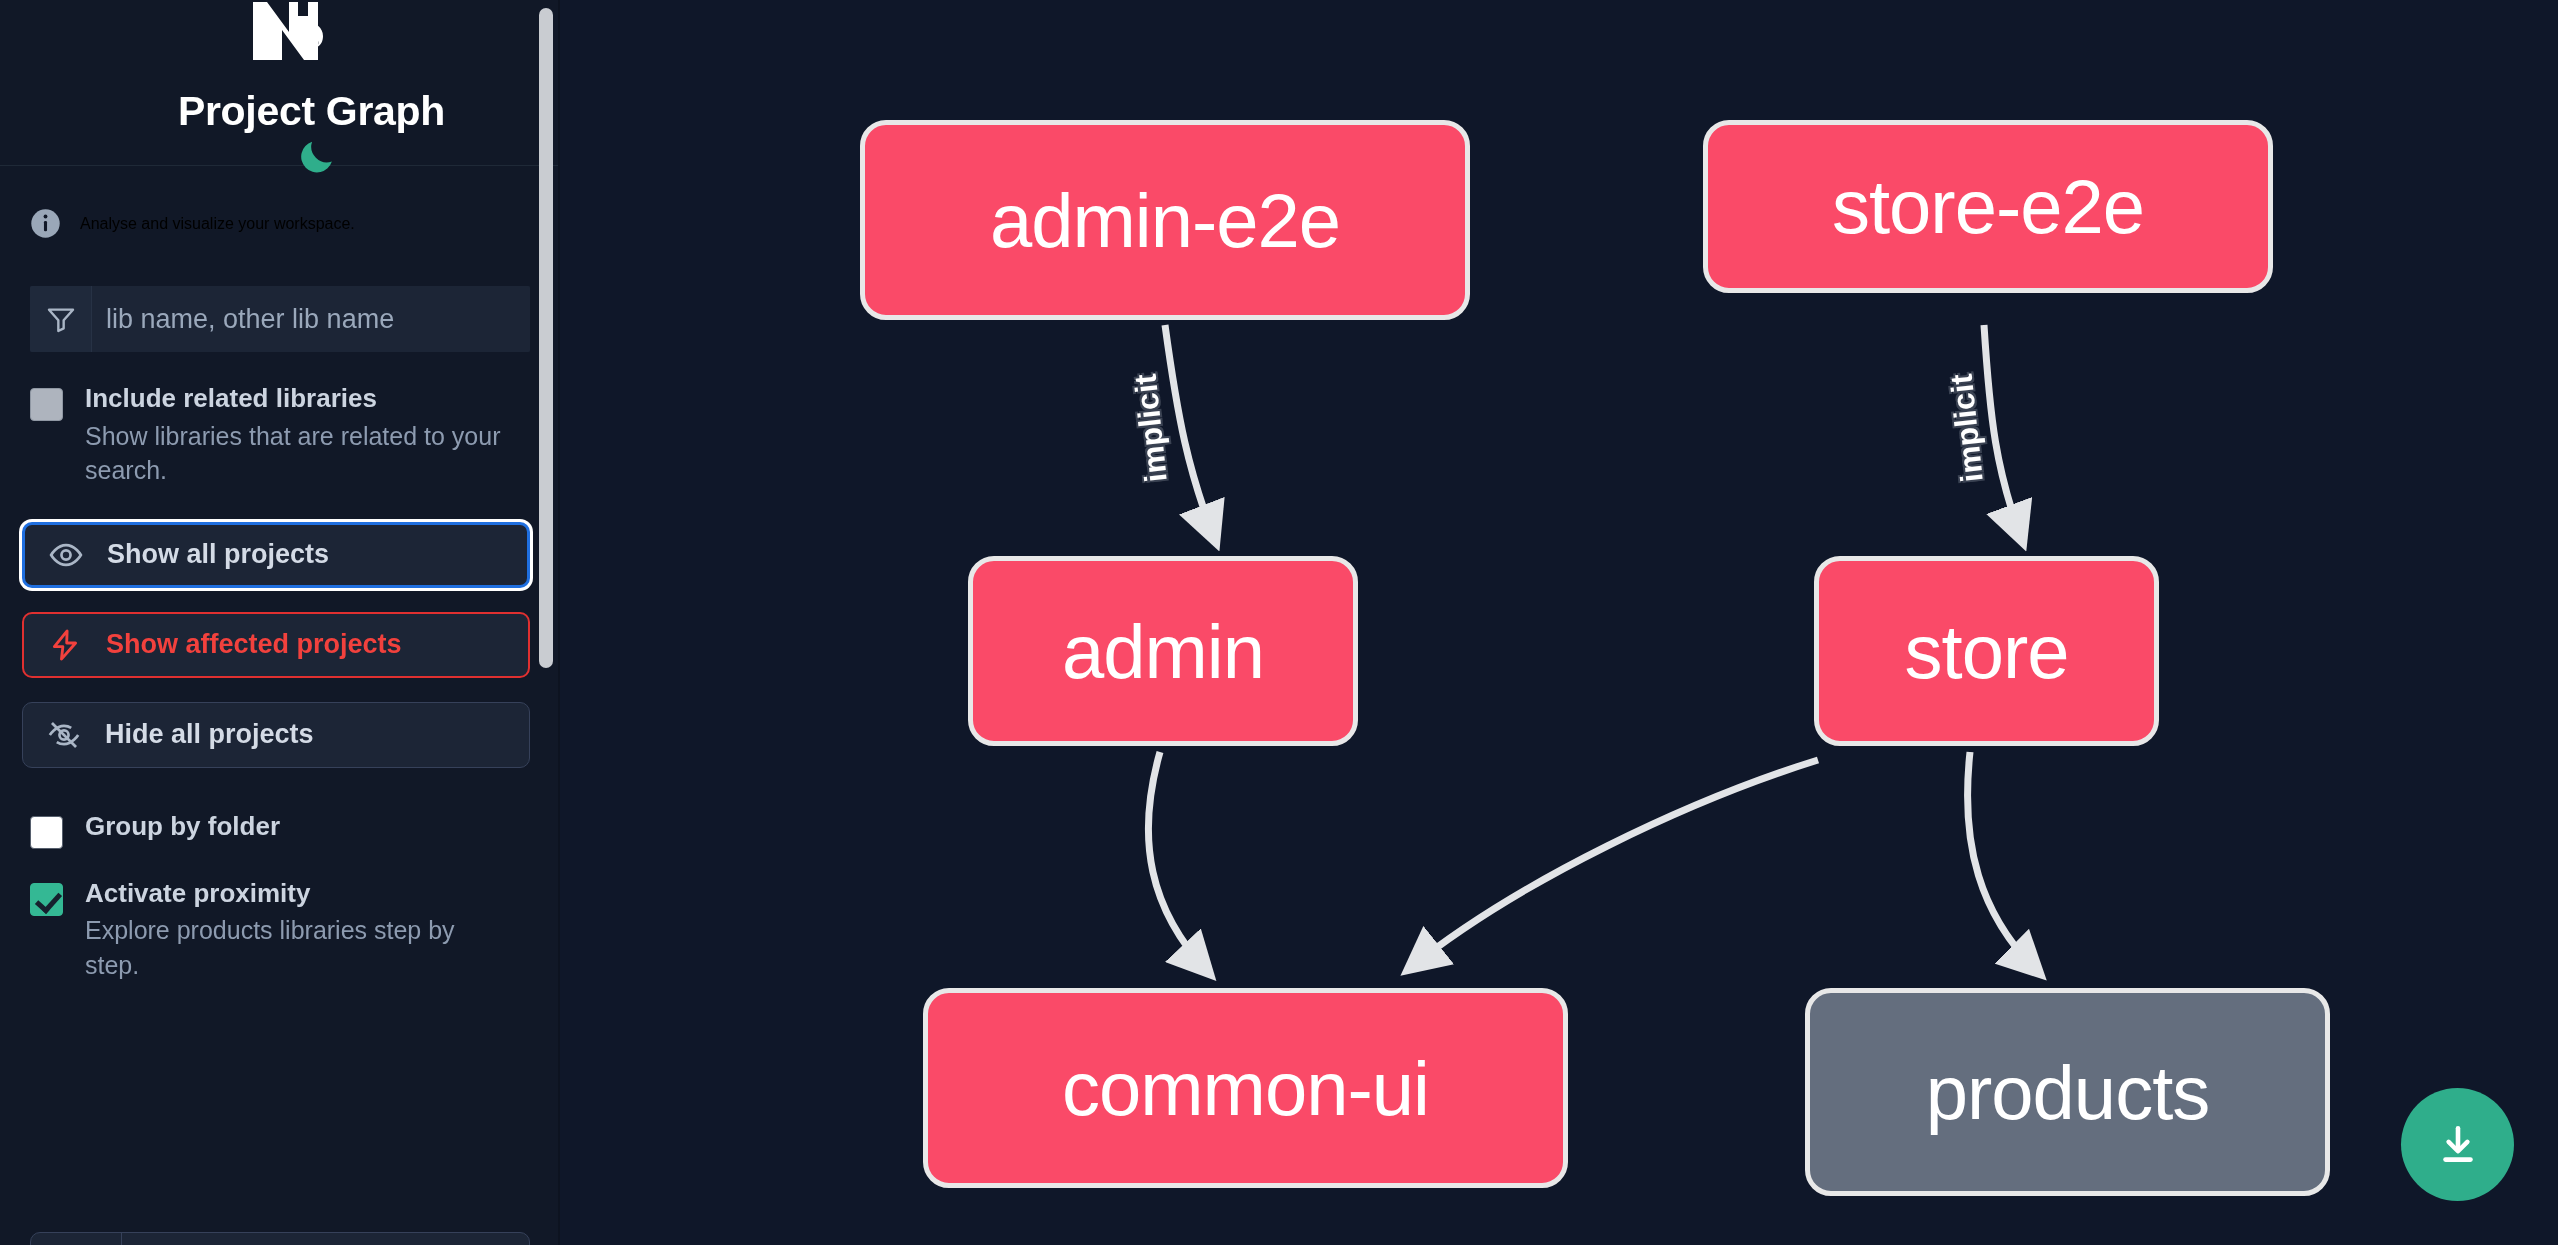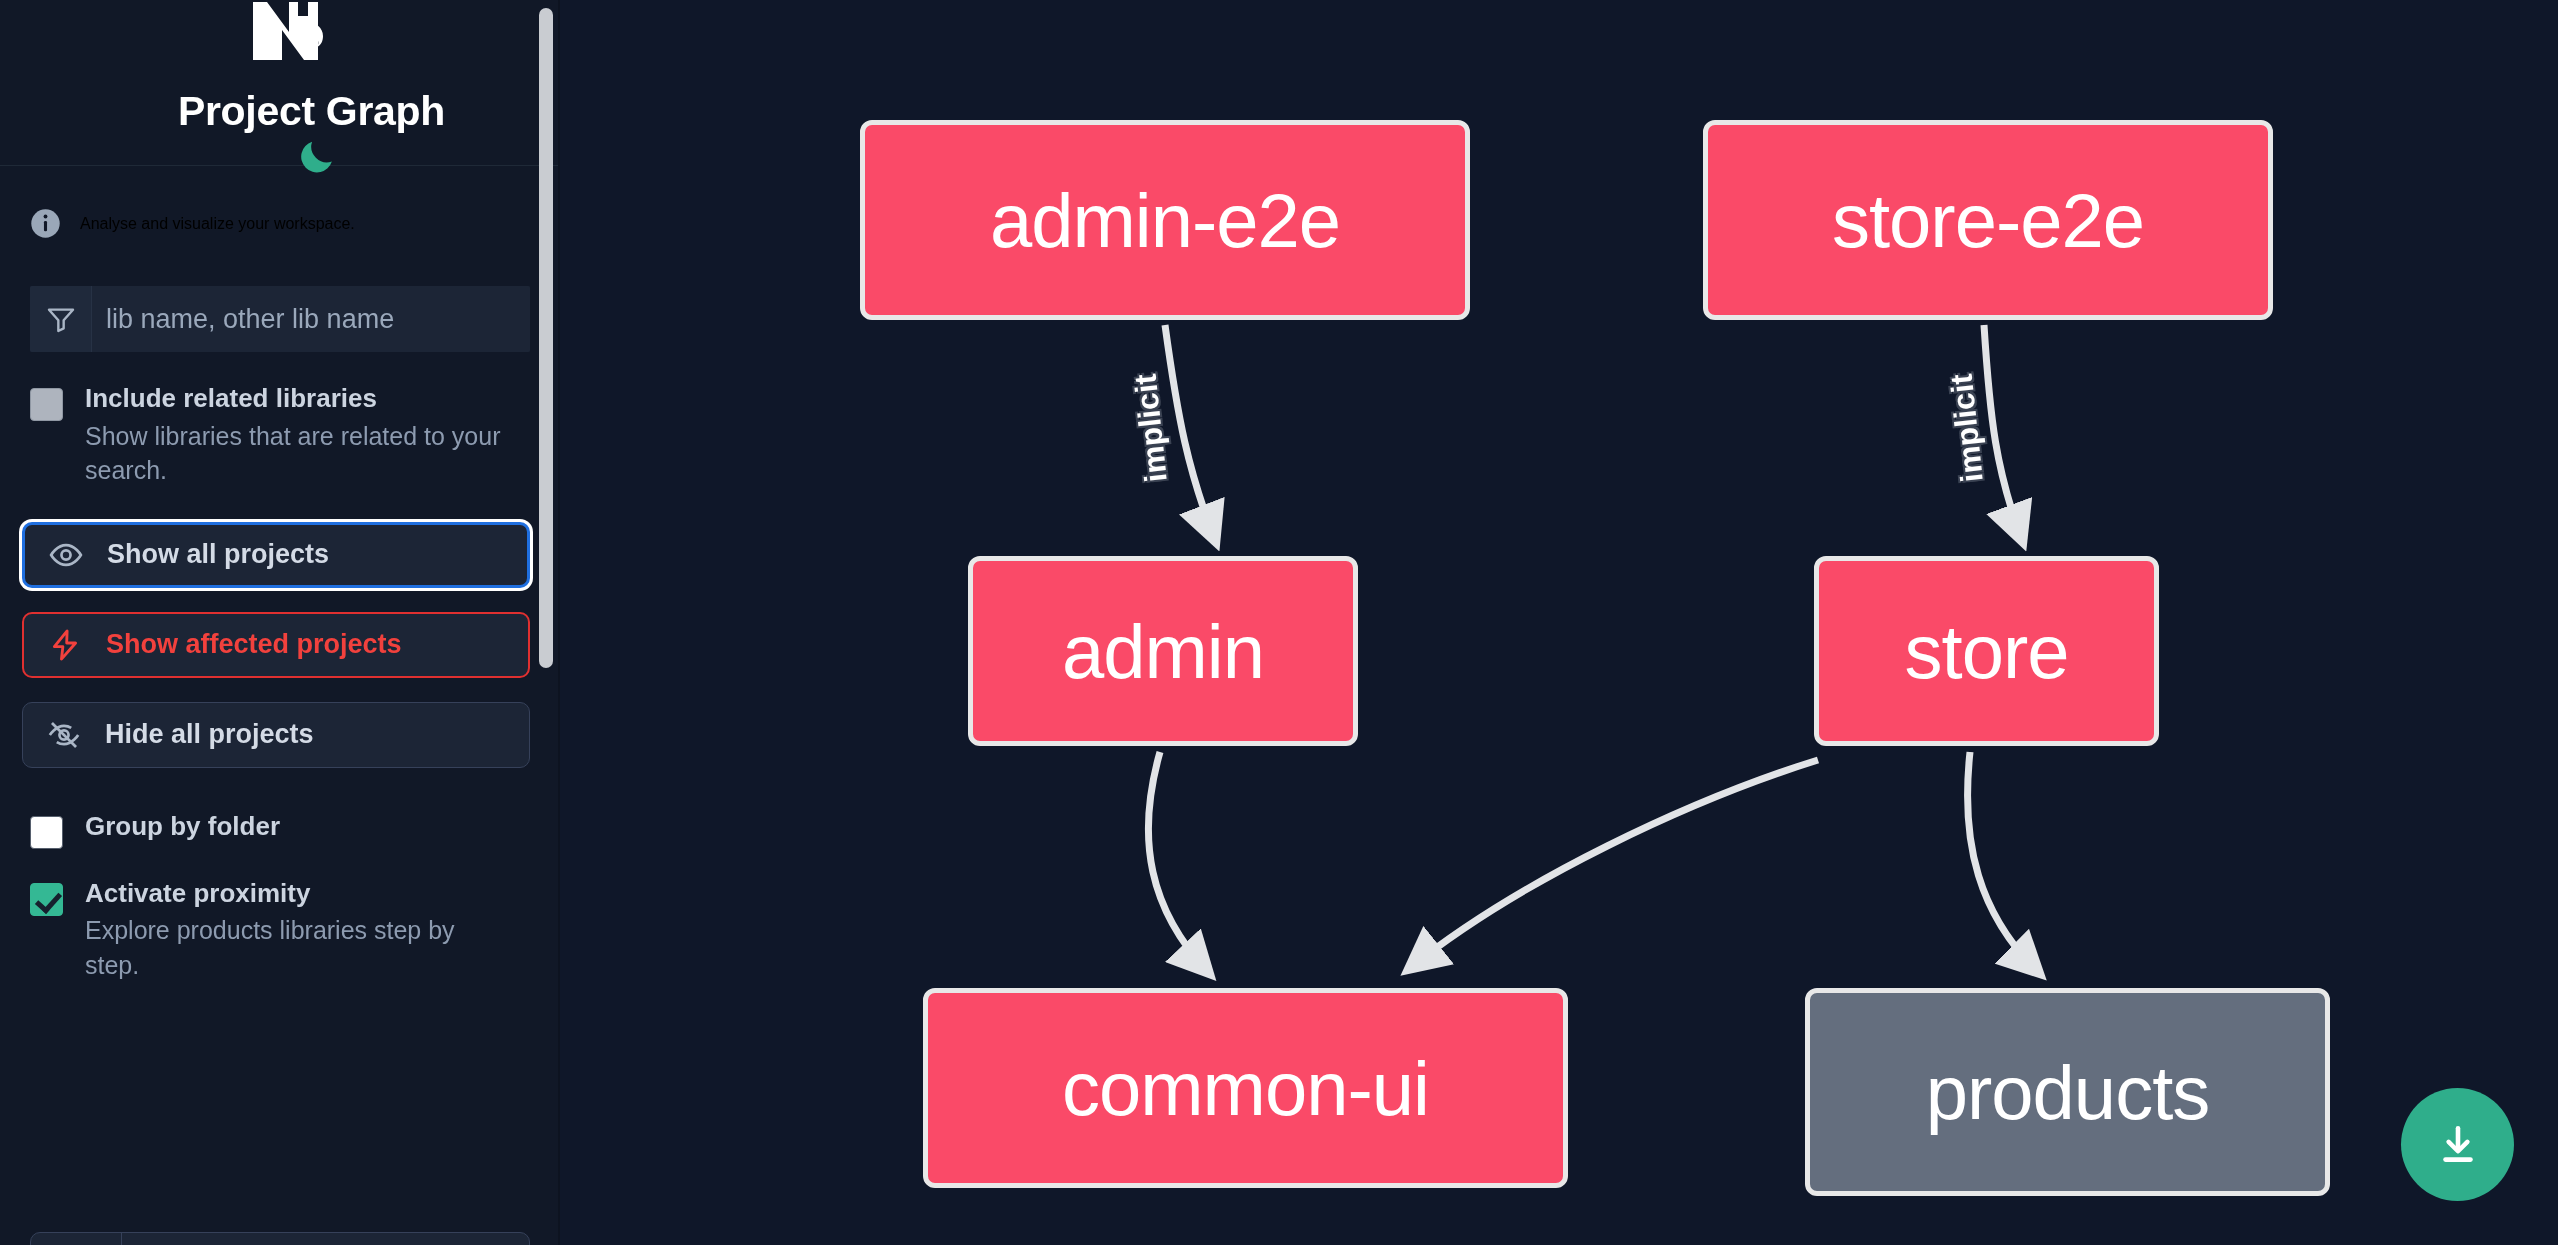--- a/index.html
+++ b/index.html
@@ -156,21 +156,21 @@
   
   .canvas {
     position:relative;
     flex:1;
     height:1245px;
     background:#0f1729;
     overflow:hidden;
   }
   .node {
     position:absolute;
-    border-radius:12px;
+    border-radius:26px;
     border:5px solid #e8e8e8;
     display:flex; align-items:center; justify-content:center;
     color:#ffffff;
     font-size:76px;
     font-weight:400;
     letter-spacing:-1px;
     cursor:pointer;
     z-index:3;
   }
   .node.pink { background:#fa4a68; }
@@ -329,21 +329,21 @@
       <path d="M600 752 C 575 840 590 910 648 972" stroke="#e2e4e7" stroke-width="7" fill="none" marker-end="url(#arrow)"></path>
 
       <path d="M1258 760 C 1130 800 960 880 850 968" stroke="#e2e4e7" stroke-width="7" fill="none" marker-end="url(#arrow)"></path>
 
       <path d="M1410 752 C 1400 845 1420 915 1478 972" stroke="#e2e4e7" stroke-width="7" fill="none" marker-end="url(#arrow)"></path>
     </svg>
 
     <div class="node pink" style="left:300px;top:120px;width:610px;height:200px">
       <span>admin-e2e</span>
     </div>
-    <div class="node pink" style="left:1143px;top:120px;width:570px;height:200px">
+    <div class="node pink" style="left:1143px;top:120px;width:570px;height:173px">
       <span>store-e2e</span>
     </div>
     <div class="node pink" style="left:408px;top:556px;width:390px;height:190px">
       <span>admin</span>
     </div>
     <div class="node pink" style="left:1254px;top:556px;width:345px;height:190px">
       <span>store</span>
     </div>
     <div class="node pink" style="left:363px;top:988px;width:645px;height:200px">
       <span>common-ui</span>

